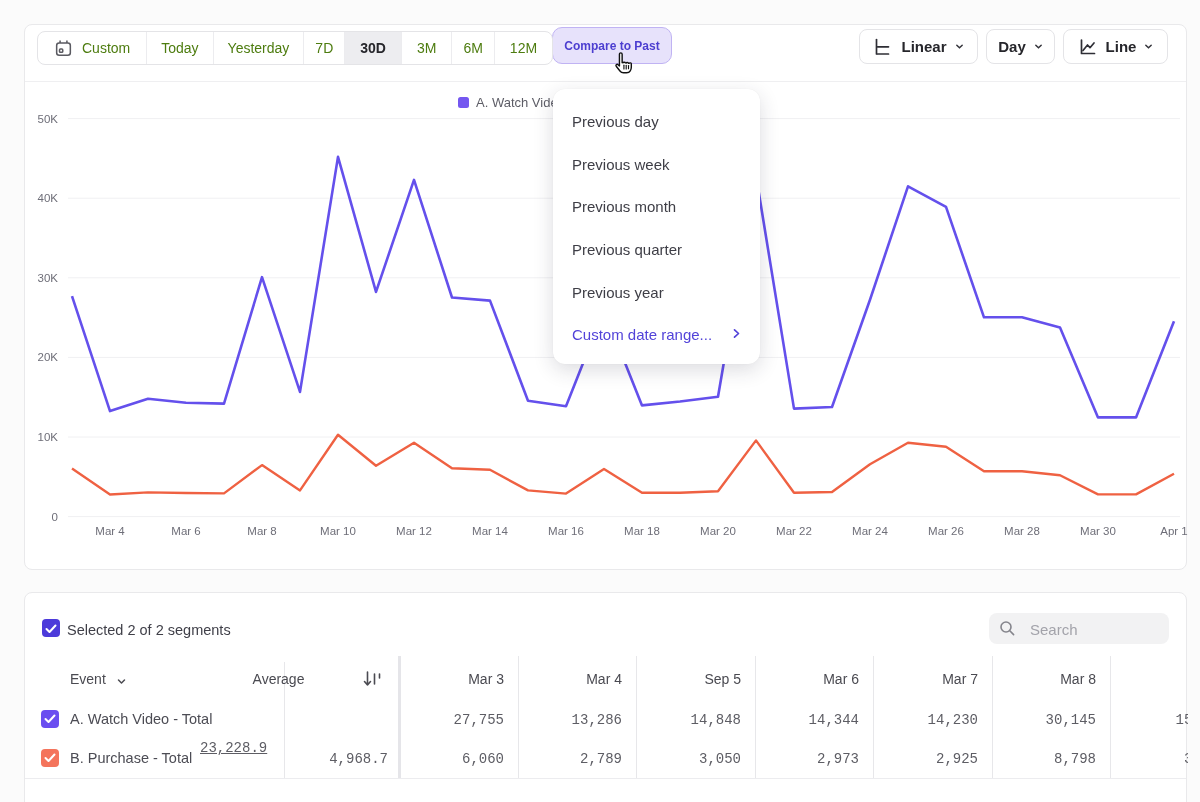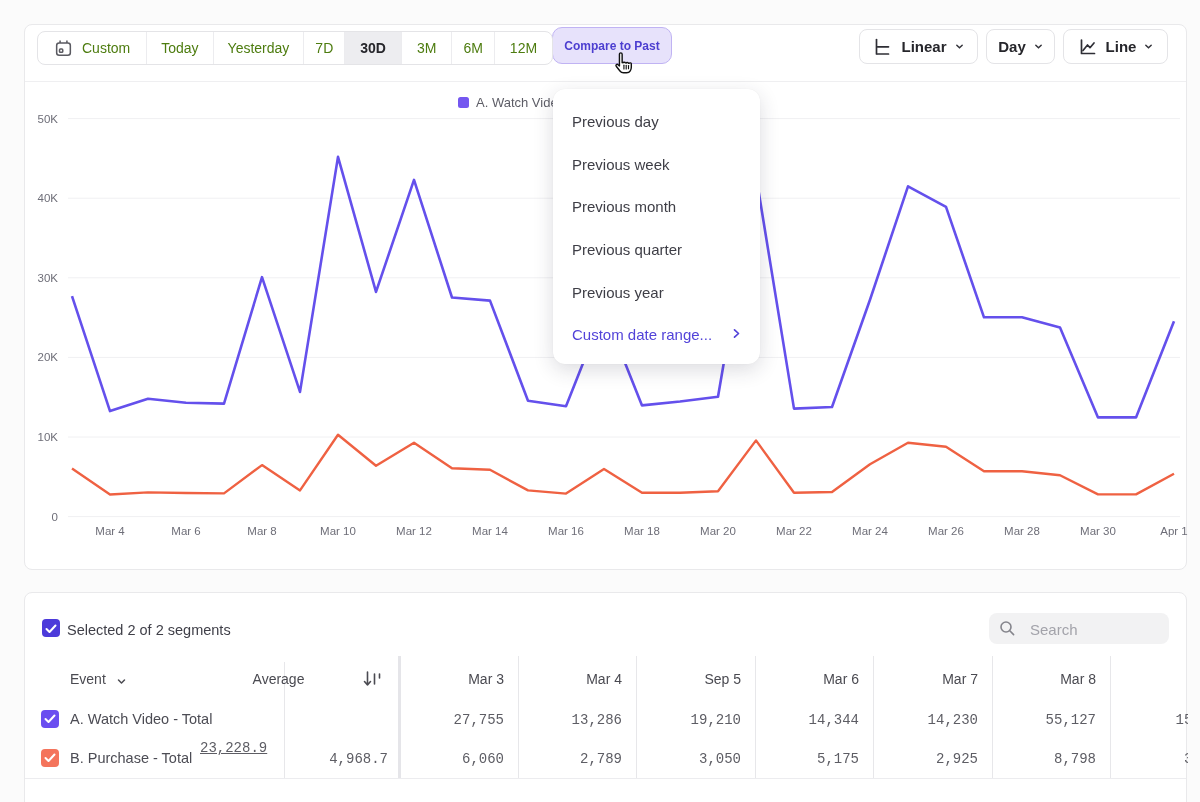--- a/index.html
+++ b/index.html
@@ -192,33 +192,33 @@
 <div class="abs hdr" style="left:1122px; top:671px; width:104px; text-align:right;">Mar 9</div>
 
 <div class="cb abs" style="left:41px; top:710px; background:#6a4ef0;"></div>
 <svg class="abs" style="left:44px; top:714px;" width="12" height="10" viewBox="0 0 12 10" fill="none" stroke="#fff" stroke-width="2" stroke-linecap="round" stroke-linejoin="round">
     <path d="M1.5 5 L4.5 8 L10.5 1.5"></path>
   </svg>
 <div class="abs rowlabel" style="left:70px; top:711px;">A. Watch Video - Total</div>
 <div class="abs num" style="left:200px; top:740px; width:188px; text-align:left;text-decoration:underline;">23,228.9</div>
 <div class="abs num" style="left:400px; top:712px; width:104px; text-align:right;">27,755</div>
 <div class="abs num" style="left:518px; top:712px; width:104px; text-align:right;">13,286</div>
-<div class="abs num" style="left:636px; top:712px; width:105px; text-align:right;">19,210</div>
+<div class="abs num" style="left:636px; top:712px; width:105px; text-align:right;">14,848</div>
 <div class="abs num" style="left:755px; top:712px; width:104px; text-align:right;">14,344</div>
 <div class="abs num" style="left:873px; top:712px; width:105px; text-align:right;">14,230</div>
-<div class="abs num" style="left:992px; top:712px; width:104px; text-align:right;">55,127</div>
+<div class="abs num" style="left:992px; top:712px; width:104px; text-align:right;">30,145</div>
 <div class="abs num" style="left:1122px; top:712px; width:104px; text-align:right;">15,386</div>
 
 <div class="cb abs" style="left:41px; top:749px; background:#f4745c;"></div>
 <svg class="abs" style="left:44px; top:753px;" width="12" height="10" viewBox="0 0 12 10" fill="none" stroke="#fff" stroke-width="2" stroke-linecap="round" stroke-linejoin="round">
     <path d="M1.5 5 L4.5 8 L10.5 1.5"></path>
   </svg>
 <div class="abs rowlabel" style="left:70px; top:750px;">B. Purchase - Total</div>
 <div class="abs num" style="left:200px; top:751px; width:188px; text-align:right;">4,968.7</div>
 <div class="abs num" style="left:400px; top:751px; width:104px; text-align:right;">6,060</div>
 <div class="abs num" style="left:518px; top:751px; width:104px; text-align:right;">2,789</div>
 <div class="abs num" style="left:636px; top:751px; width:105px; text-align:right;">3,050</div>
-<div class="abs num" style="left:755px; top:751px; width:104px; text-align:right;">5,175</div>
+<div class="abs num" style="left:755px; top:751px; width:104px; text-align:right;">2,973</div>
 <div class="abs num" style="left:873px; top:751px; width:105px; text-align:right;">2,925</div>
 <div class="abs num" style="left:992px; top:751px; width:104px; text-align:right;">8,798</div>
 <div class="abs num" style="left:1122px; top:751px; width:104px; text-align:right;">3,147</div>
 
 <div class="abs" style="left:1188px; top:592px; width:12px; height:210px; background:#fbfbfb; z-index:20;"></div>
 
 </body></html>

